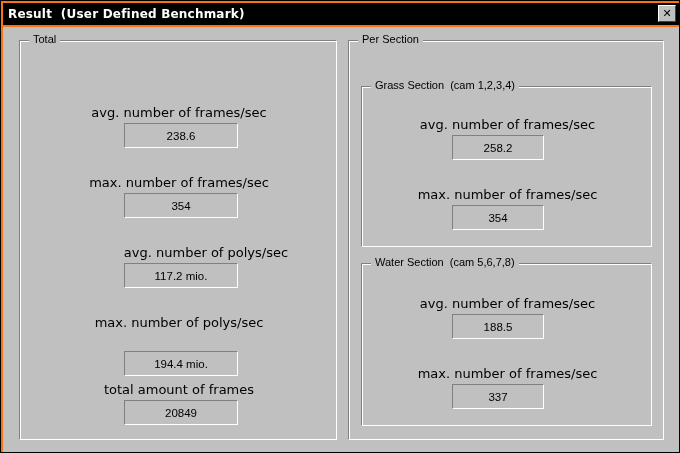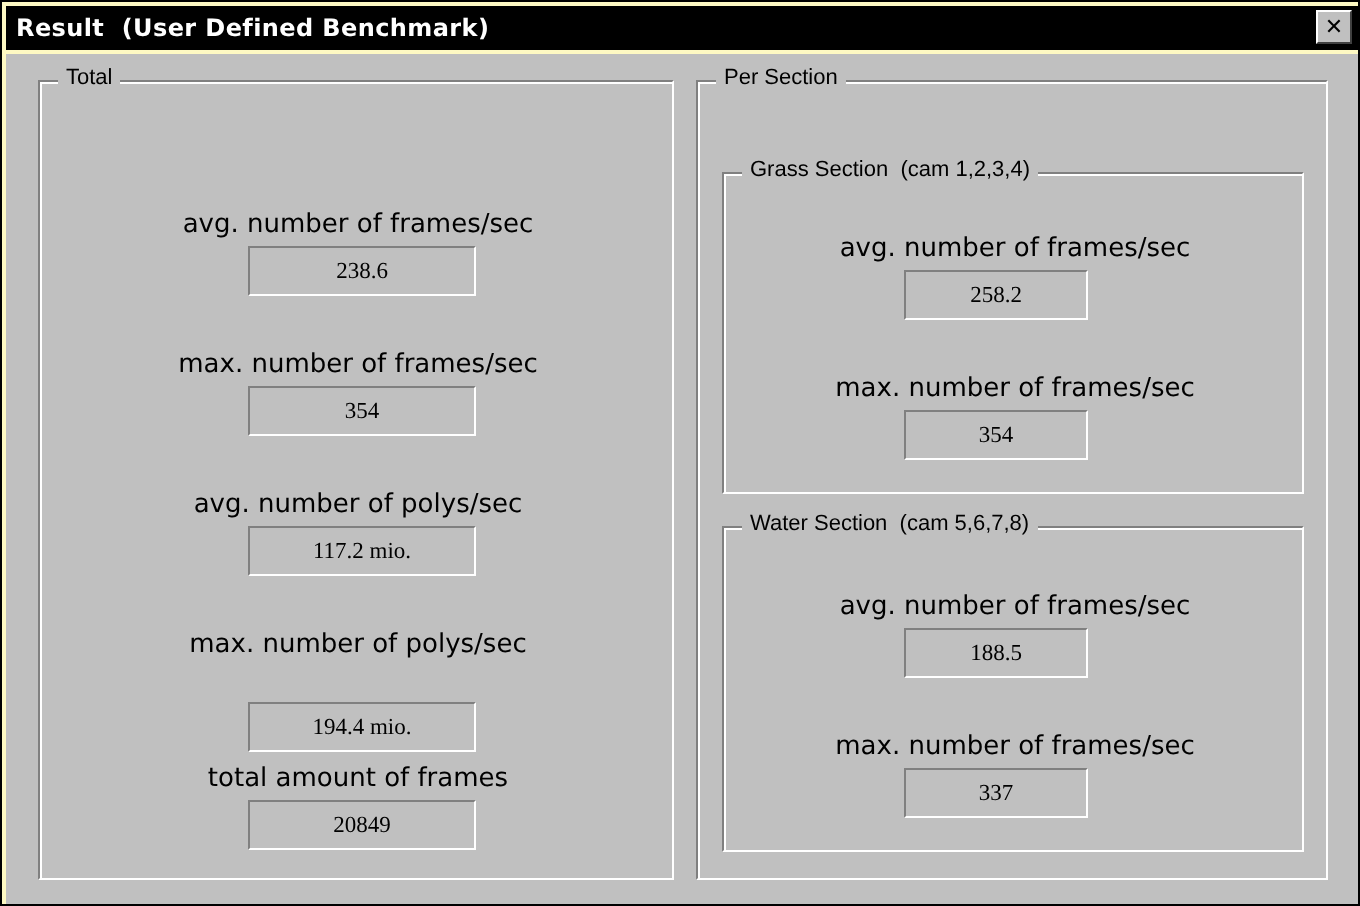--- a/index.html
+++ b/index.html
@@ -14,21 +14,21 @@
     font-family: "DejaVu Sans", sans-serif;
   }
 
   .window {
     position: absolute;
     left: 0;
     top: 0;
     width: 680px;
     height: 453px;
     box-sizing: border-box;
-    background: #fef9c3;
+    background: #f97316;
     border: 1px solid #000000;
   }
 
   
   .titlebar {
     position: absolute;
     left: 2px;
     top: 2px;
     width: 676px;
     height: 22px;
@@ -136,21 +136,21 @@
     background: #c0c0c0;
     border-top: 1px solid #808080;
     border-left: 1px solid #808080;
     border-right: 1px solid #ffffff;
     border-bottom: 1px solid #ffffff;
     display: flex;
     align-items: center;
     justify-content: center;
     font-size: 11.5px;
     color: #000000;
-    font-family: Liberation Serif, serif;
+    font-family: Liberation Sans, sans-serif;
     text-align: right;
   }
 
   
   .t-label { left: 0; width: 318px; }
   .t-box   { left: 104px; width: 114px; height: 25px; }
 
   
   .s-label { left: 0; width: 291px; }
   .s-box   { left: 90px; width: 92px; height: 25px; }
@@ -172,21 +172,21 @@
     <div class="group" id="group-total">
       <div class="group-inner"></div>
       <div class="group-label">Total</div>
 
       <div class="field-label t-label" style="top:64px;">avg. number of frames/sec</div>
       <div class="value-box  t-box" style="top:82px;">238.6</div>
 
       <div class="field-label t-label" style="top:134px;">max. number of frames/sec</div>
       <div class="value-box  t-box" style="top:152px;">354</div>
 
-      <div class="field-label t-label" style="top:204px;">avg. number of polys/sec</div>
+      <div class="field-label t-label" style="top:204px;margin-left:27px;">avg. number of polys/sec</div>
       <div class="value-box  t-box" style="top:222px;">117.2 mio.</div>
 
       <div class="field-label t-label" style="top:274px;">max. number of polys/sec</div>
       <div class="value-box  t-box" style="top:292px;margin-top:18px;">194.4 mio.</div>
 
       <div class="field-label t-label" style="top:341px;">total amount of frames</div>
       <div class="value-box  t-box" style="top:359px;">20849</div>
     </div>
 
     <div class="group" id="group-persection">

